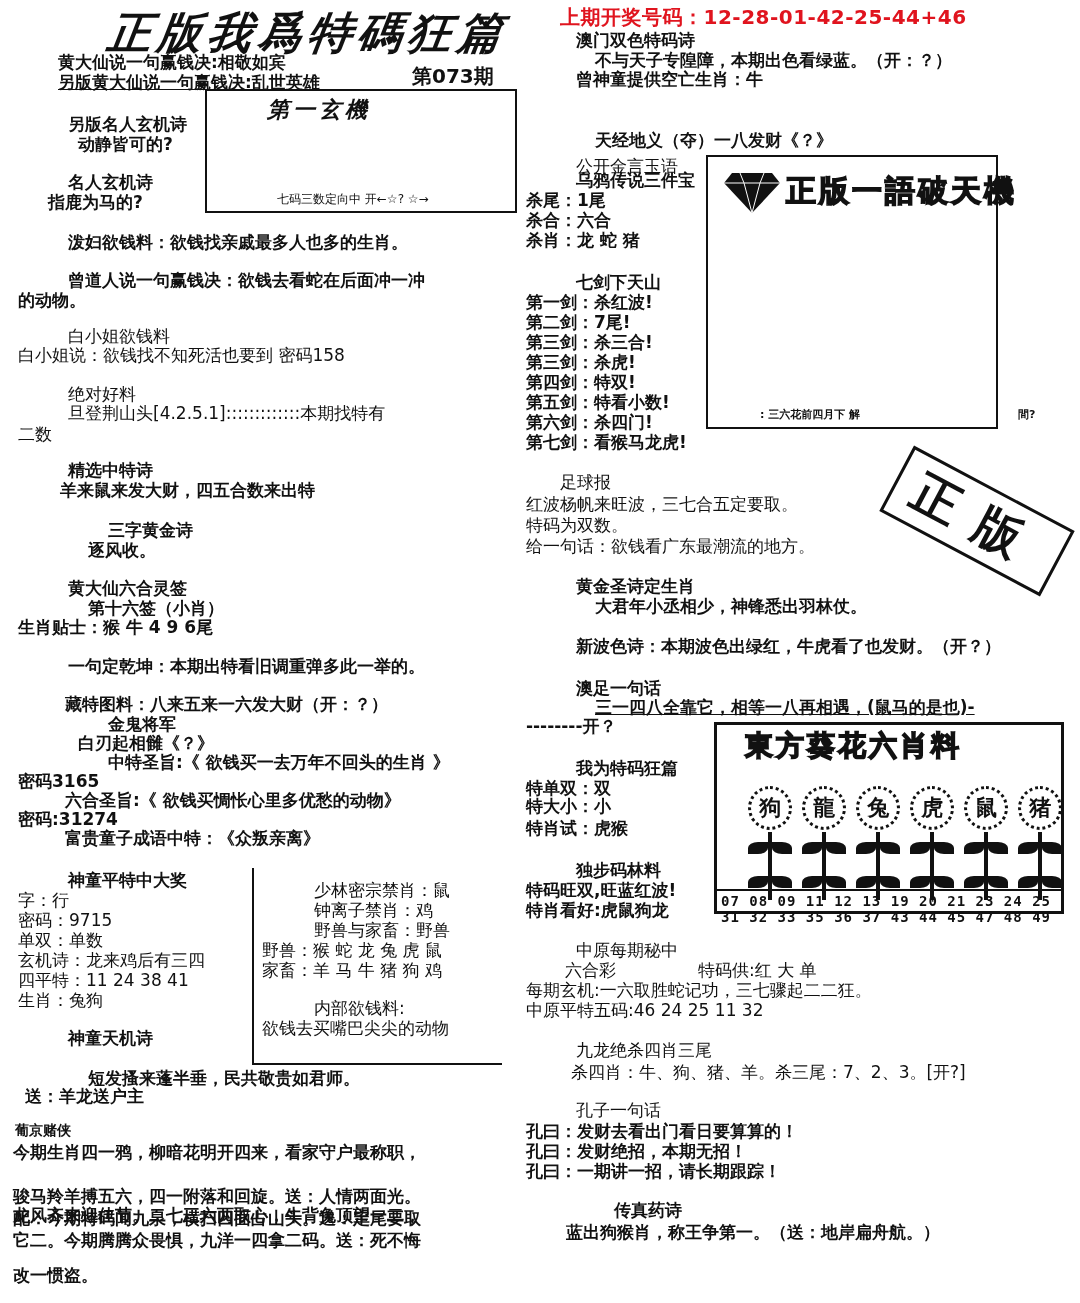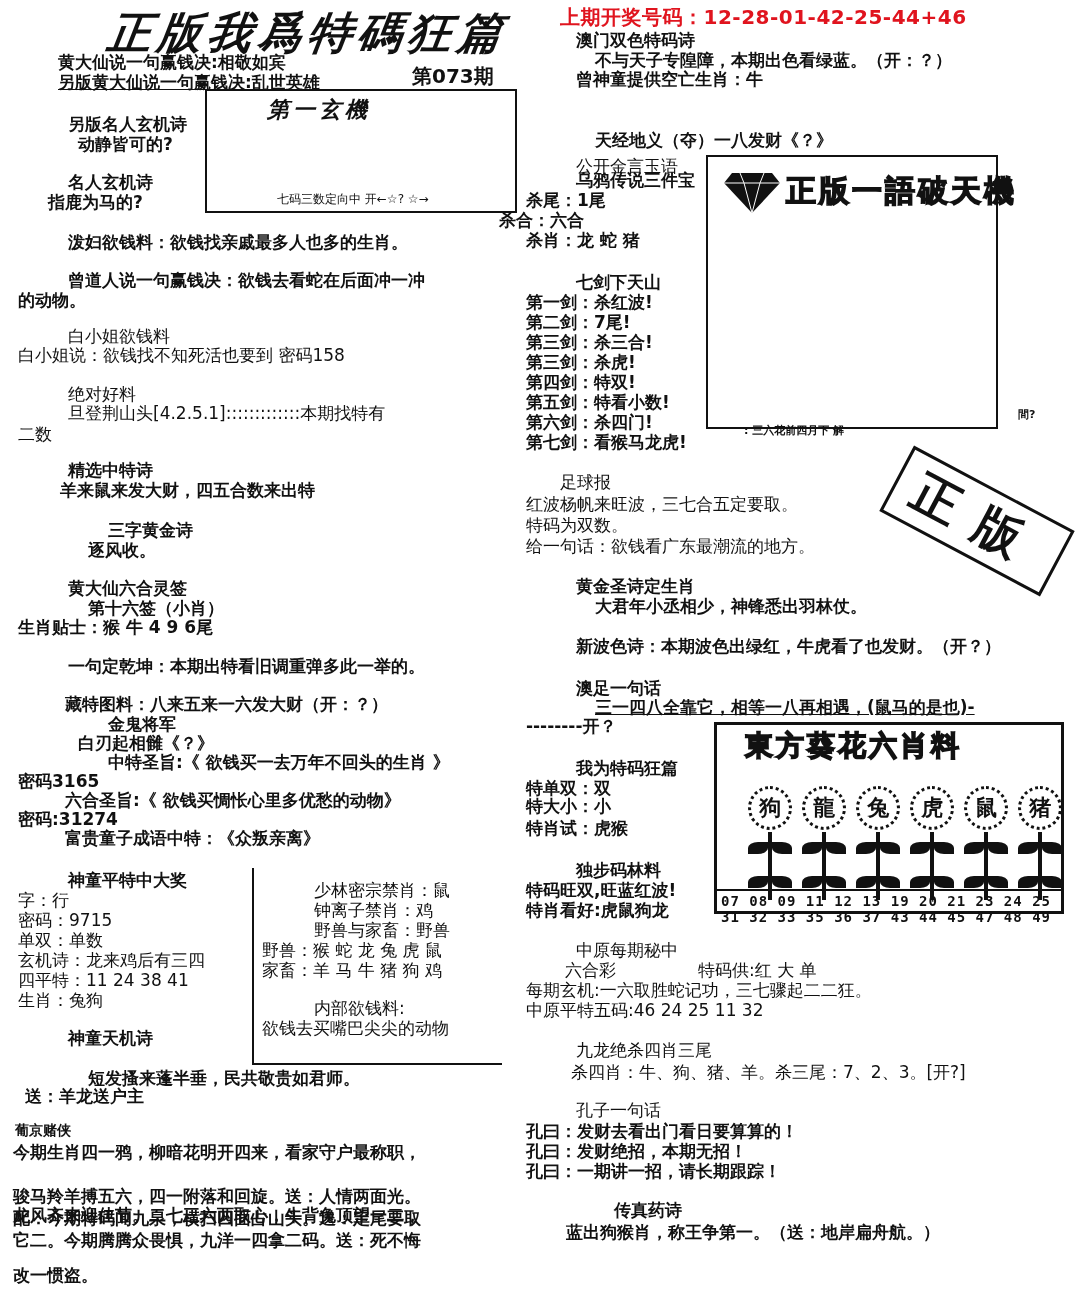--- a/index.html
+++ b/index.html
@@ -104,31 +104,31 @@
 
 <div class="abs t" style="left:576px;top:30px;">澳门双色特码诗</div>
 <div class="abs t" style="left:595px;top:50px;">不与天子专隍障，本期出色看绿蓝。（开：？）</div>
 <div class="abs t" style="left:576px;top:69px;">曾神童提供空亡生肖：牛</div>
 
 <div class="abs tn" style="left:576px;top:120px;margin-top:36px;">公开金言玉语</div>
 <div class="abs t" style="left:595px;top:130px;">天经地义（夺）一八发财《？》</div>
 
 <div class="abs t" style="left:576px;top:170px;">乌鸦传说三件宝</div>
 <div class="abs t" style="left:526px;top:190px;">杀尾：1尾</div>
-<div class="abs t" style="left:499px;top:210px;">杀合：六合</div>
+<div class="abs t" style="left:526px;top:210px;">杀合：六合</div>
 <div class="abs t" style="left:526px;top:230px;">杀肖：龙 蛇 猪</div>
 
 <div class="box" style="left:706px;top:155px;width:292px;height:274px;">
   <svg style="position:absolute;left:14px;top:10px;" width="60" height="48" viewBox="0 0 60 48">
     <polygon points="10,6 50,6 58,16 30,46 2,16" fill="#111"></polygon>
     <polyline points="2,16 58,16" stroke="#fff" stroke-width="1.2" fill="none"></polyline>
     <polyline points="18,6 22,16 30,46 38,16 42,6" stroke="#fff" stroke-width="1" fill="none"></polyline>
   </svg>
   <div class="abs outline" style="left:78px;top:14px;">正版一語破天機</div>
-  <div class="abs" style="left:36px;top:250px;font-size:11px;font-weight:bold;margin-top:16px;">: 三六花前四月下 解</div>
+  <div class="abs" style="left:52px;top:250px;font-size:11px;font-weight:bold;">: 三六花前四月下 解</div>
   <div class="abs" style="left:310px;top:250px;font-size:11px;font-weight:bold;">間?</div>
 </div>
 
 <div class="abs t" style="left:576px;top:272px;">七剑下天山</div>
 <div class="abs t" style="left:526px;top:292px;">第一剑：杀红波!</div>
 <div class="abs t" style="left:526px;top:312px;">第二剑：7尾!</div>
 <div class="abs t" style="left:526px;top:332px;">第三剑：杀三合!</div>
 <div class="abs t" style="left:526px;top:352px;">第三剑：杀虎!</div>
 <div class="abs t" style="left:526px;top:372px;">第四剑：特双!</div>
 <div class="abs t" style="left:526px;top:392px;">第五剑：特看小数!</div>

